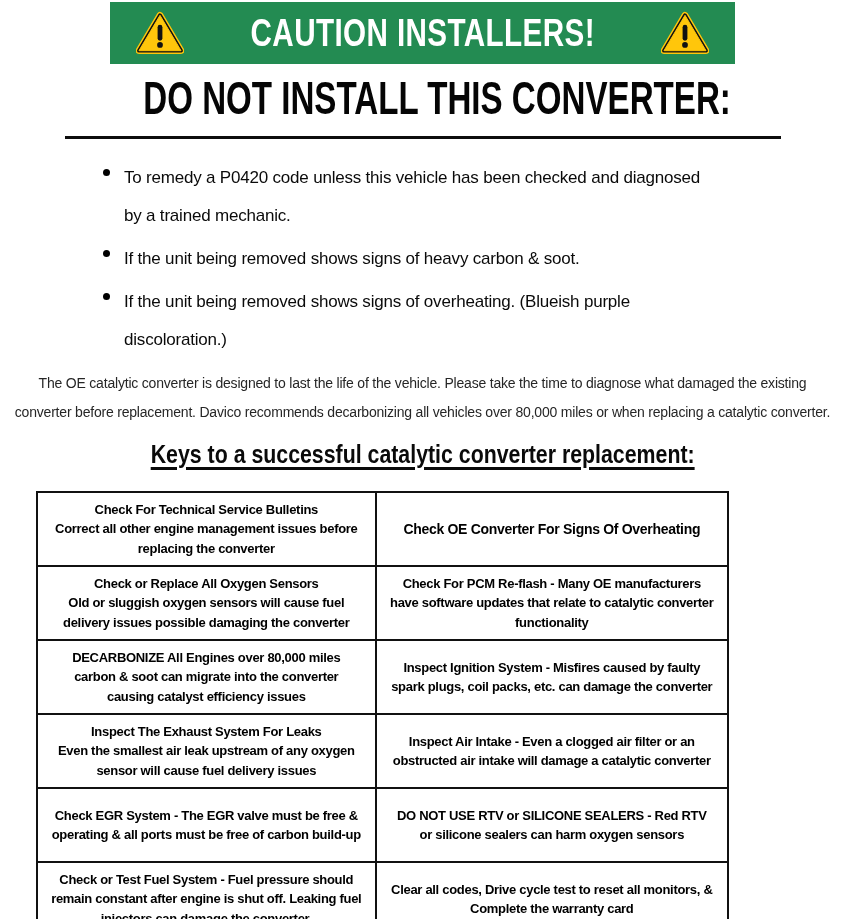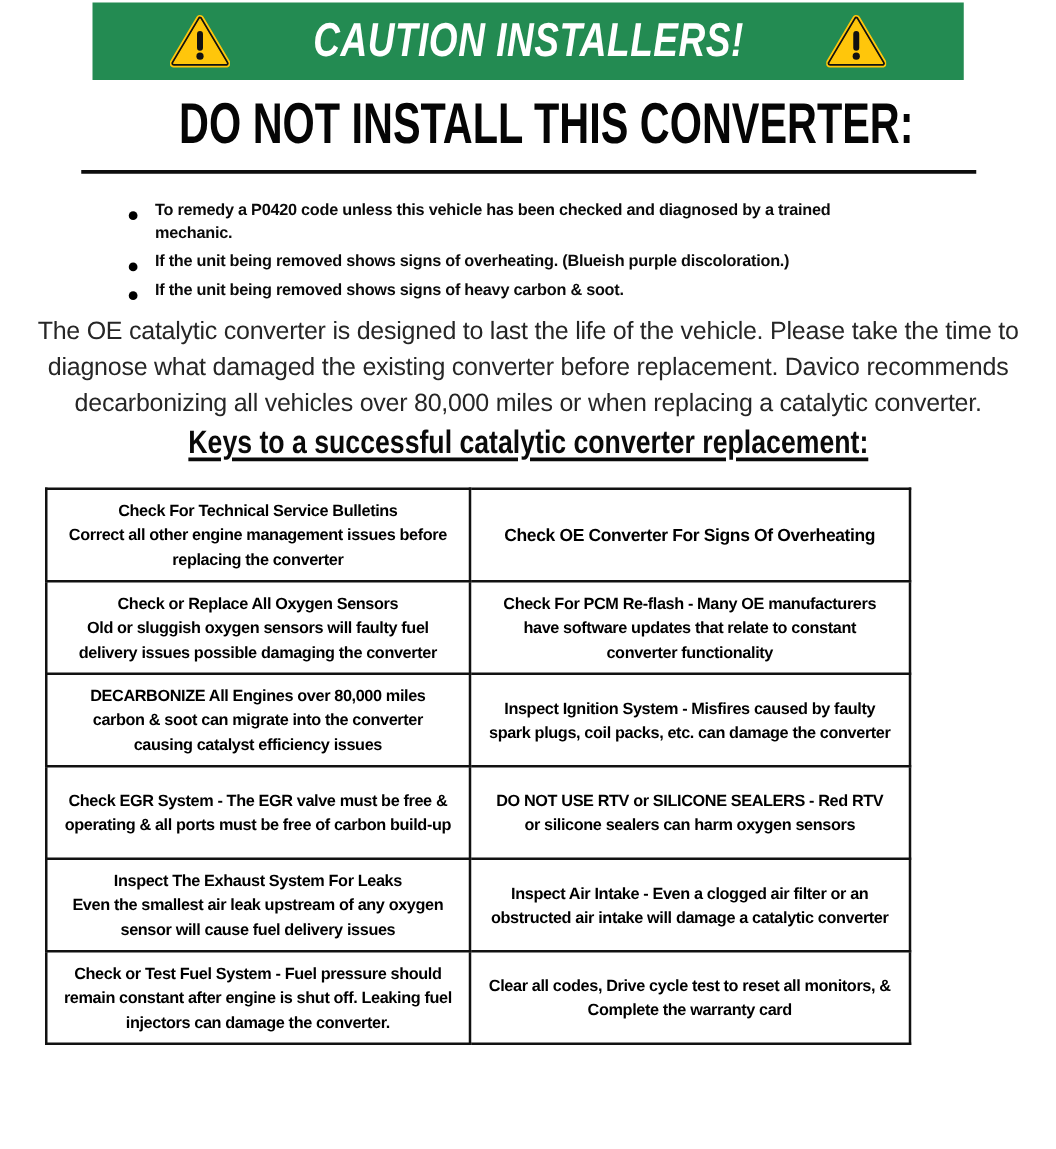--- a/index.html
+++ b/index.html
@@ -11,23 +11,23 @@
   *{box-sizing:border-box;}
   html,body{margin:0;padding:0;}
   body{
     width:845px;height:919px;background:#ffffff;
     font-family:"Liberation Sans", sans-serif;color:var(--text-black);
     overflow:hidden;
   }
 
   
   .banner{
-    width:697px;height:62px;margin:2px auto 0;
+    width:625px;height:62px;margin:2px auto 0;
     background:var(--banner-green);
-    display:flex;align-items:center;justify-content:center;gap:18px;font-style:italic;
+    display:flex;align-items:center;justify-content:center;gap:18px;
   }
   .banner-text{
     color:#ffffff;font-size:38px;font-weight:bold;white-space:nowrap;
     display:inline-block;transform:scaleX(0.78);letter-spacing:0.5px;
   }
   .warn-svg{display:block;}
   .warn-outer{fill:var(--warning-yellow);stroke:var(--warning-yellow);stroke-width:14;stroke-linejoin:round;}
   .warn-mid{fill:var(--warning-black);stroke:var(--warning-black);stroke-width:8;stroke-linejoin:round;}
   .warn-inner{fill:var(--warning-yellow);stroke:var(--warning-yellow);stroke-width:2;stroke-linejoin:round;}
   .warn-bang-bar{stroke:var(--warning-black);stroke-width:10;stroke-linecap:round;fill:none;}
@@ -40,31 +40,31 @@
     transform:scaleX(0.72);letter-spacing:0px;color:#050505;
   }
 
   
   .divider{width:716px;height:3px;background:#0d0d0d;margin:13px auto 0;}
 
   
   .bullets{margin:20px 0 0 99px;padding:0;list-style:none;width:622px;}
   .bullets li{
     position:relative;padding-left:25px;margin-bottom:5px;
-    font-size:13px;font-weight:bold;line-height:18px;letter-spacing:-0.2px;
+    font-size:17px;font-weight:normal;line-height:38px;letter-spacing:-0.2px;
   }
   .bullets li .dot{
     position:absolute;left:4px;top:10px;width:7px;height:7px;border-radius:50%;
     background:#000;
   }
 
   
   .oe-paragraph{
-    width:822px;margin:10px auto 0;text-align:center;
-    font-size:20px;font-weight:400;line-height:29px;letter-spacing:-0.2px;color:#262626;
+    width:822px;margin:10px auto 12px;text-align:center;
+    font-size:14px;font-weight:400;line-height:29px;letter-spacing:-0.2px;color:#262626;
   }
 
   
   .keys-heading{text-align:center;height:34px;}
   .keys-heading span{
     display:inline-block;font-size:26px;font-weight:bold;white-space:nowrap;
     transform:scaleX(0.82);
     text-decoration:underline;text-decoration-thickness:2.5px;text-underline-offset:4px;
   }
 
@@ -108,22 +108,22 @@
 </div>
 
 <div class="main-title">
   <span>DO NOT INSTALL THIS CONVERTER:</span>
 </div>
 
 <div class="divider"></div>
 
 <ul class="bullets">
   <li><span class="dot"></span><span>To remedy a P0420 code unless this vehicle has been checked and diagnosed by a trained mechanic.</span></li>
+  <li><span class="dot"></span><span>If the unit being removed shows signs of heavy carbon &amp; soot.</span></li>
   <li><span class="dot"></span><span>If the unit being removed shows signs of overheating. (Blueish purple discoloration.)</span></li>
-  <li><span class="dot"></span><span>If the unit being removed shows signs of heavy carbon &amp; soot.</span></li>
 </ul>
 
 <p class="oe-paragraph">The OE catalytic converter is designed to last the life of the vehicle. Please take the time to diagnose what damaged the existing converter before replacement. Davico recommends decarbonizing all vehicles over 80,000 miles or when replacing a catalytic converter.</p>
 
 <div class="keys-heading">
   <span>Keys to a successful catalytic converter replacement:</span>
 </div>
 
 <table class="checklist">
   <colgroup>
@@ -131,34 +131,34 @@
       <col class="c-right">
     </colgroup>
   <tbody>
     <tr>
       <td>Check For Technical Service Bulletins
 Correct all other engine management issues before replacing the converter</td>
       <td class="big">Check OE Converter For Signs Of Overheating</td>
     </tr>
     <tr>
       <td>Check or Replace All Oxygen Sensors
-Old or sluggish oxygen sensors will faulty fuel delivery issues possible damaging the converter</td>
-      <td>Check For PCM Re-flash - Many OE manufacturers have software updates that relate to constant converter functionality</td>
+Old or sluggish oxygen sensors will cause fuel delivery issues possible damaging the converter</td>
+      <td>Check For PCM Re-flash - Many OE manufacturers have software updates that relate to catalytic converter functionality</td>
     </tr>
     <tr>
       <td>DECARBONIZE All Engines over 80,000 miles carbon &amp; soot can migrate into the converter causing catalyst efficiency issues</td>
       <td>Inspect Ignition System - Misfires caused by faulty spark plugs, coil packs, etc. can damage the converter</td>
     </tr>
     <tr>
-      <td>Check EGR System - The EGR valve must be free &amp; operating &amp; all ports must be free of carbon build-up</td>
-      <td>DO NOT USE RTV or SILICONE SEALERS - Red RTV or silicone sealers can harm oxygen sensors</td>
-    </tr>
-    <tr>
       <td>Inspect The Exhaust System For Leaks
 Even the smallest air leak upstream of any oxygen sensor will cause fuel delivery issues</td>
       <td>Inspect Air Intake - Even a clogged air filter or an obstructed air intake will damage a catalytic converter</td>
+    </tr>
+    <tr>
+      <td>Check EGR System - The EGR valve must be free &amp; operating &amp; all ports must be free of carbon build-up</td>
+      <td>DO NOT USE RTV or SILICONE SEALERS - Red RTV or silicone sealers can harm oxygen sensors</td>
     </tr>
     <tr>
       <td>Check or Test Fuel System - Fuel pressure should remain constant after engine is shut off.  Leaking fuel injectors can damage the converter.</td>
       <td>Clear all codes,  Drive cycle test to reset all monitors, &amp; Complete the warranty card</td>
     </tr>
   </tbody>
 </table>
 
 </body></html>

